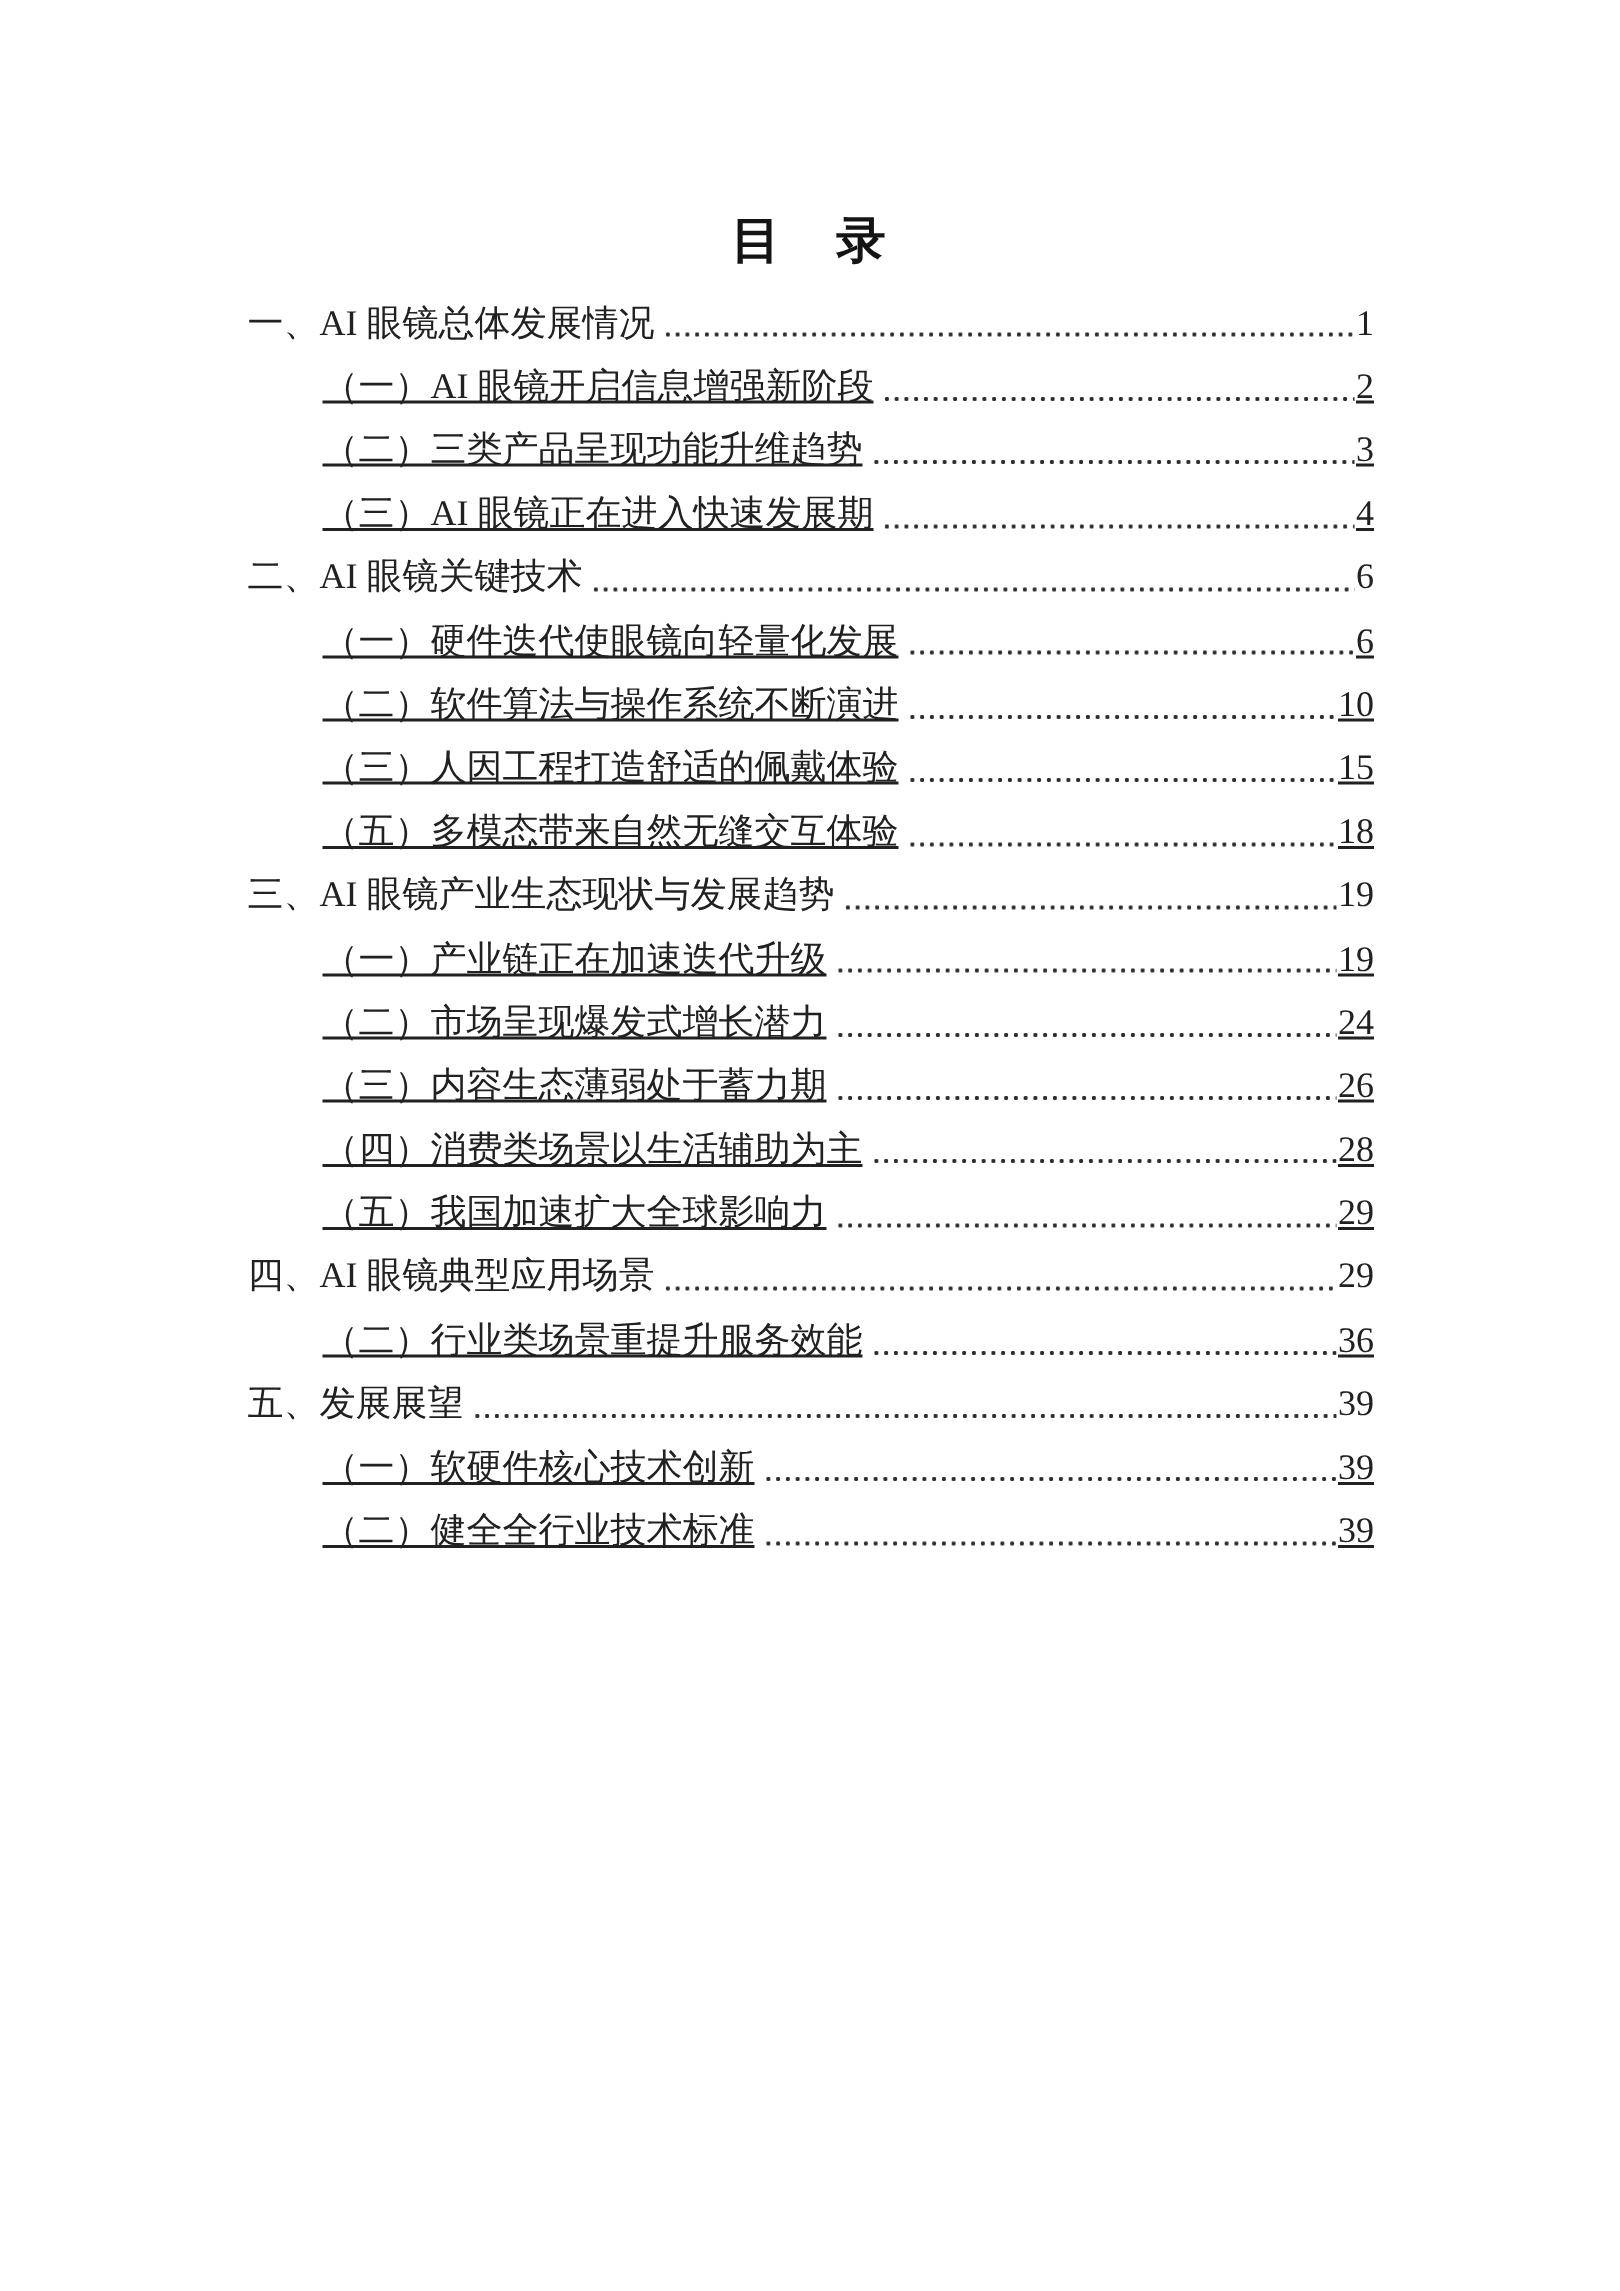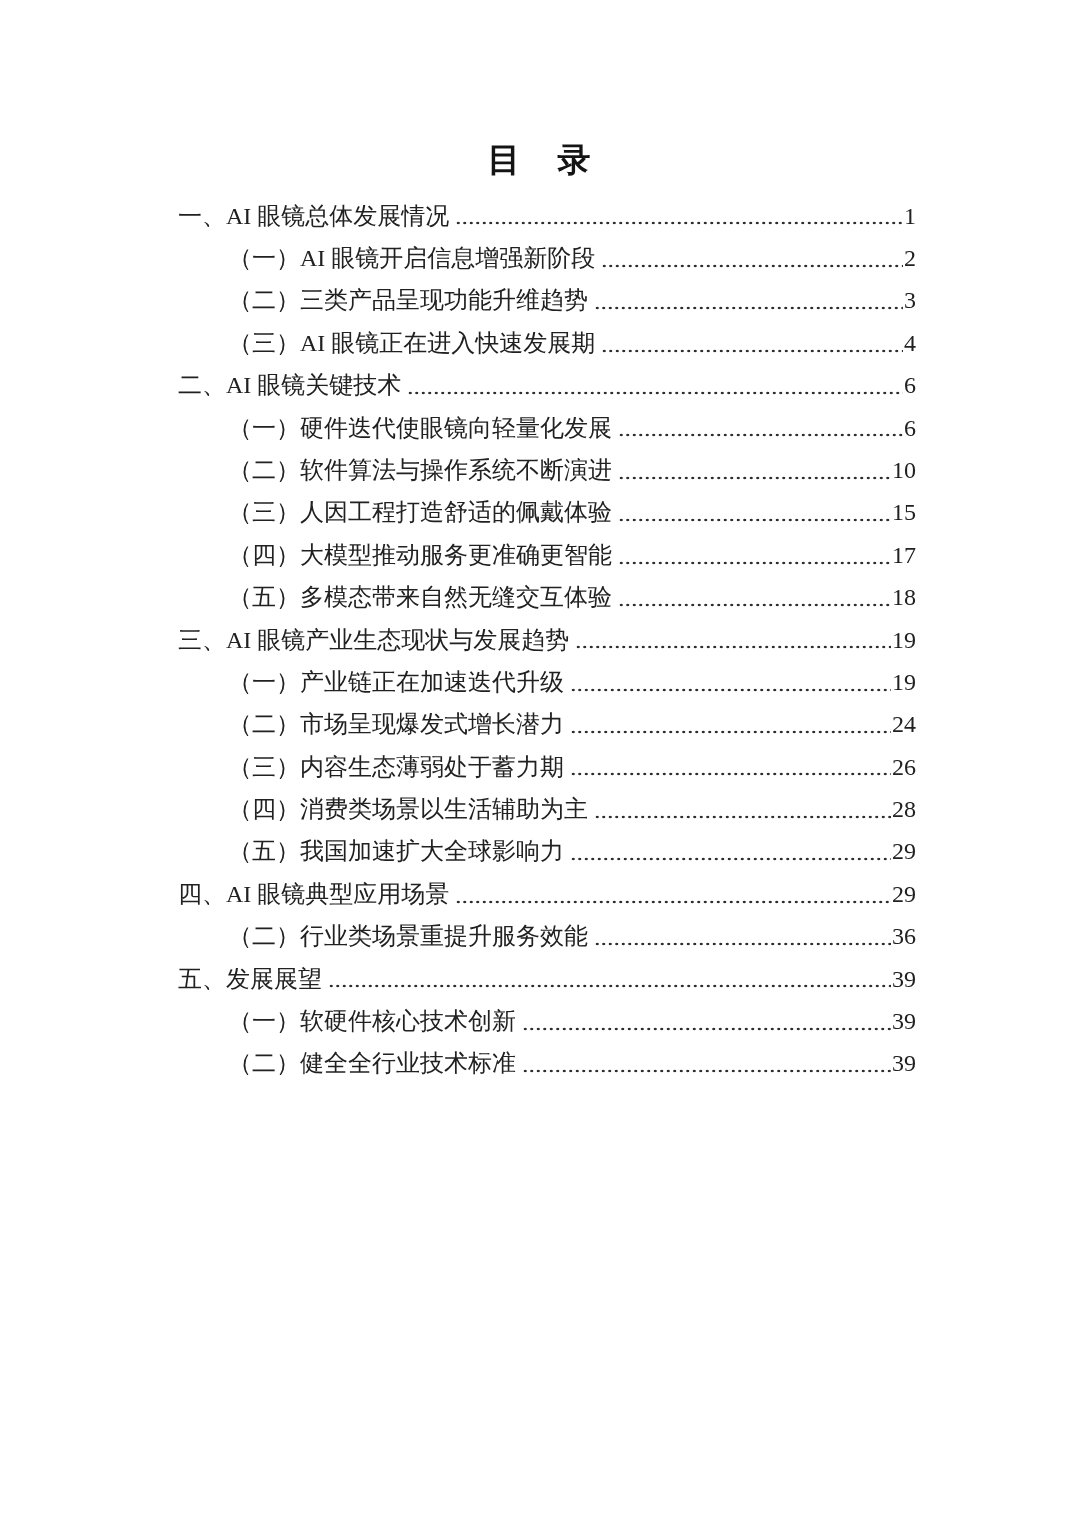--- a/index.html
+++ b/index.html
@@ -21,30 +21,30 @@
     padding-top: 138px;
     text-align: center;
     font-size: 33px;
     font-weight: bold;
     letter-spacing: 2px;
     color: #141414;
     font-family: "Liberation Serif", "DejaVu Serif", serif;
   }
   .toc {
     position: absolute;
-    left: 178px;
+    left: 165px;
     right: 164px;
     top: 188px;
   }
   .row {
     display: flex;
     align-items: flex-end;
     height: 42.4px;
   }
-  .row.level-2 { padding-left: 50px; }
+  .row.level-2 { padding-left: 50px; text-decoration: underline; }
   .label {
     white-space: nowrap;
     font-size: 24px;
     line-height: 1.2;
     color: #212121;
   }
   .leader {
     flex: 1 1 auto;
     height: 8px;
     margin: 0 1px 3px 6px;
@@ -107,25 +107,20 @@
     <span class="leader"></span>
     <span class="pagenum">10</span>
   </div>
 
   <div class="row level-2">
     <span class="label">（三）人因工程打造舒适的佩戴体验</span>
     <span class="leader"></span>
     <span class="pagenum">15</span>
   </div>
 
-  <div class="row level-2">
-    <span class="label">（四）大模型推动服务更准确更智能</span>
-    <span class="leader"></span>
-    <span class="pagenum">17</span>
-  </div>
 
   <div class="row level-2">
     <span class="label">（五）多模态带来自然无缝交互体验</span>
     <span class="leader"></span>
     <span class="pagenum">18</span>
   </div>
 
   <div class="row level-1">
     <span class="label">三、AI 眼镜产业生态现状与发展趋势</span>
     <span class="leader"></span>

